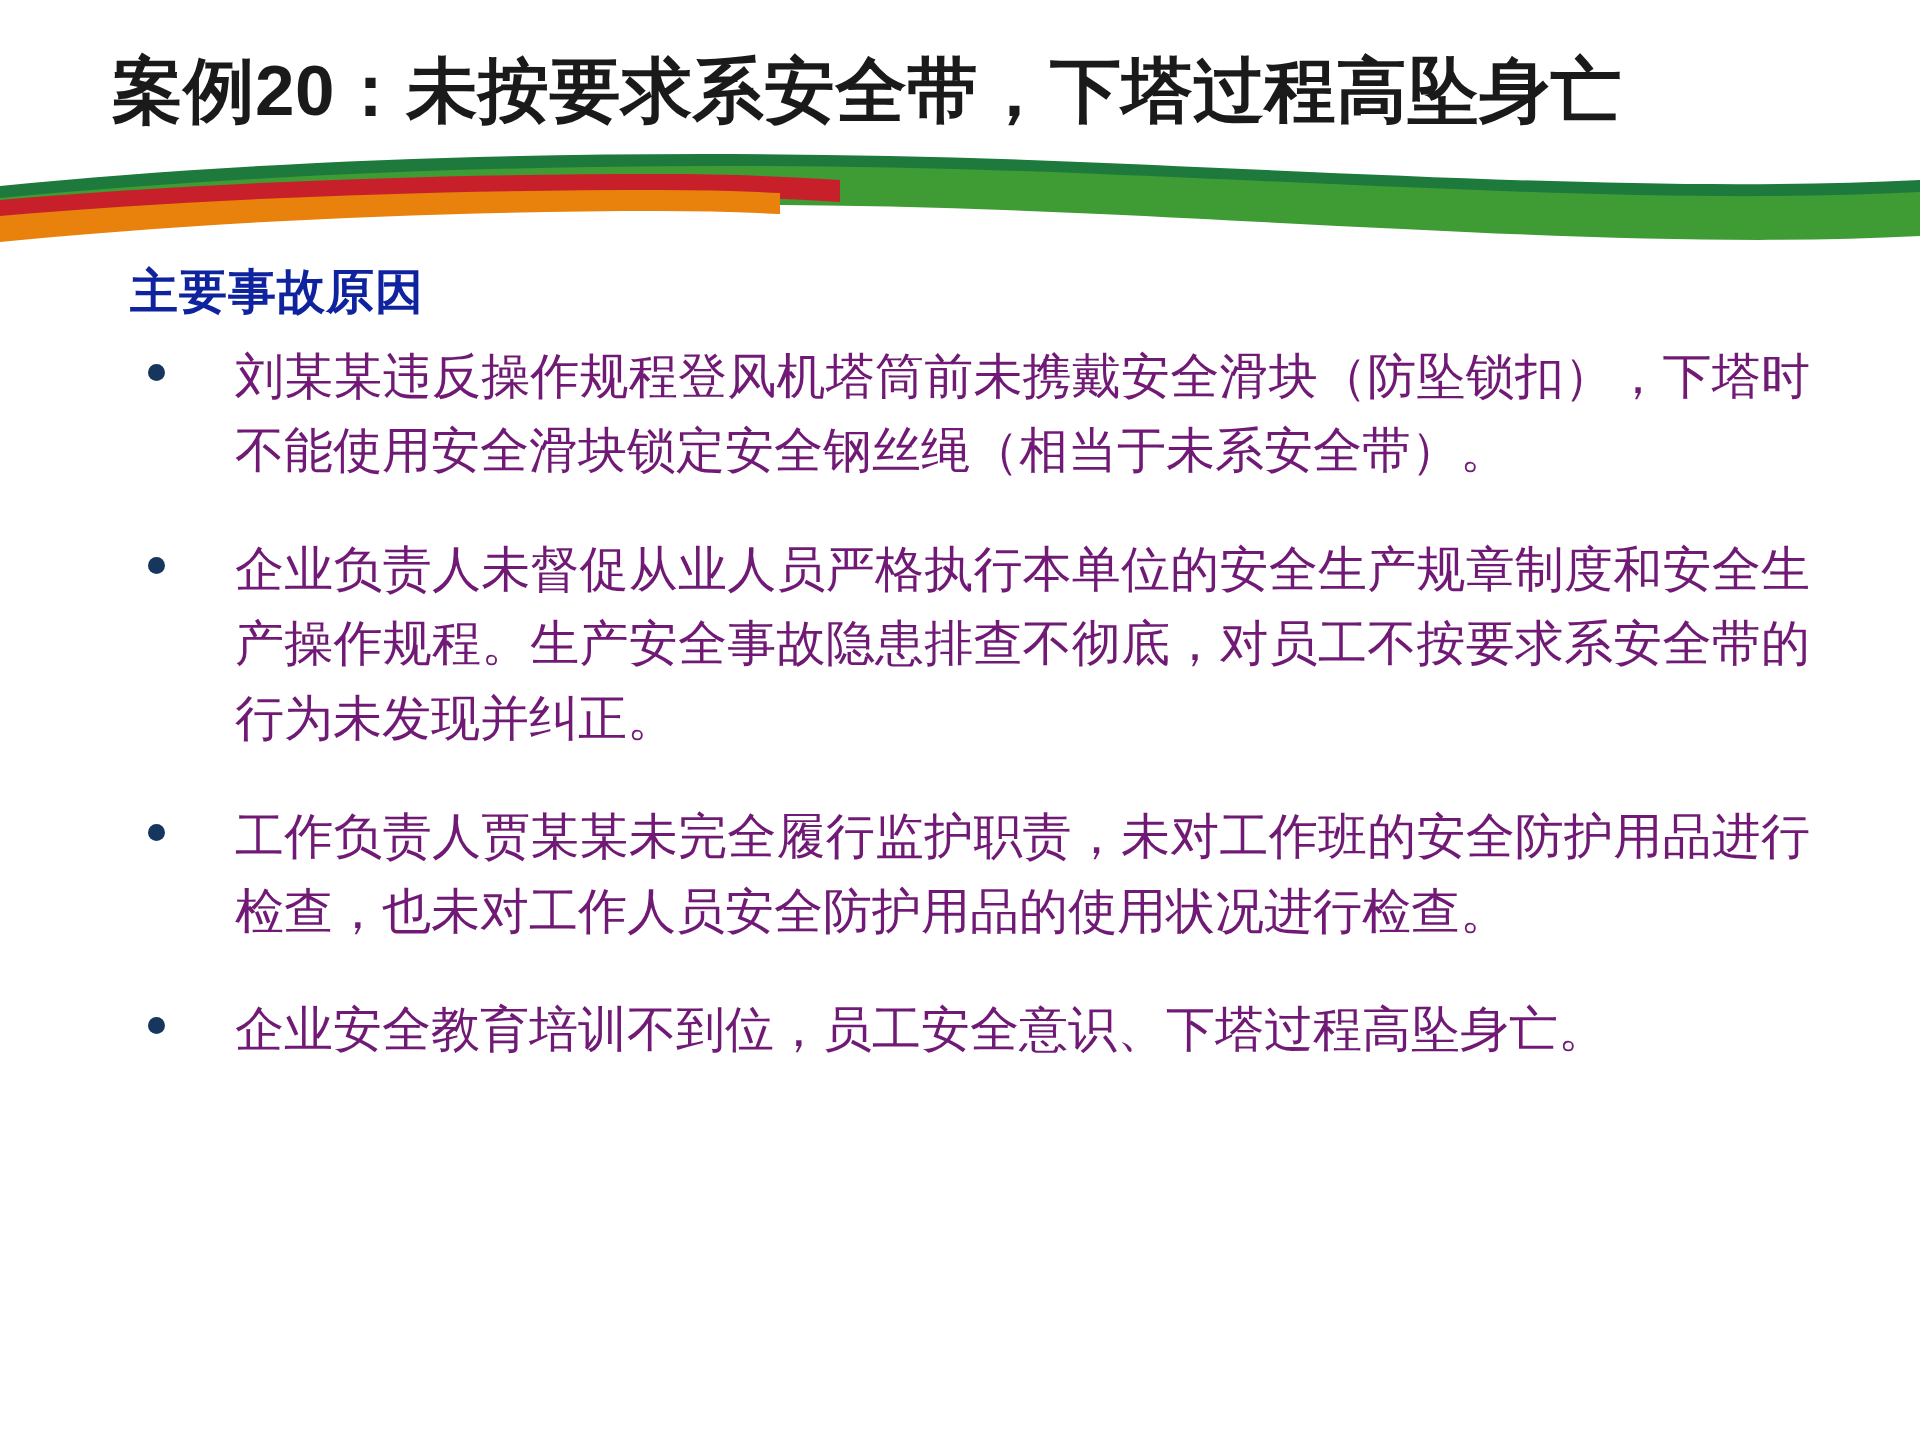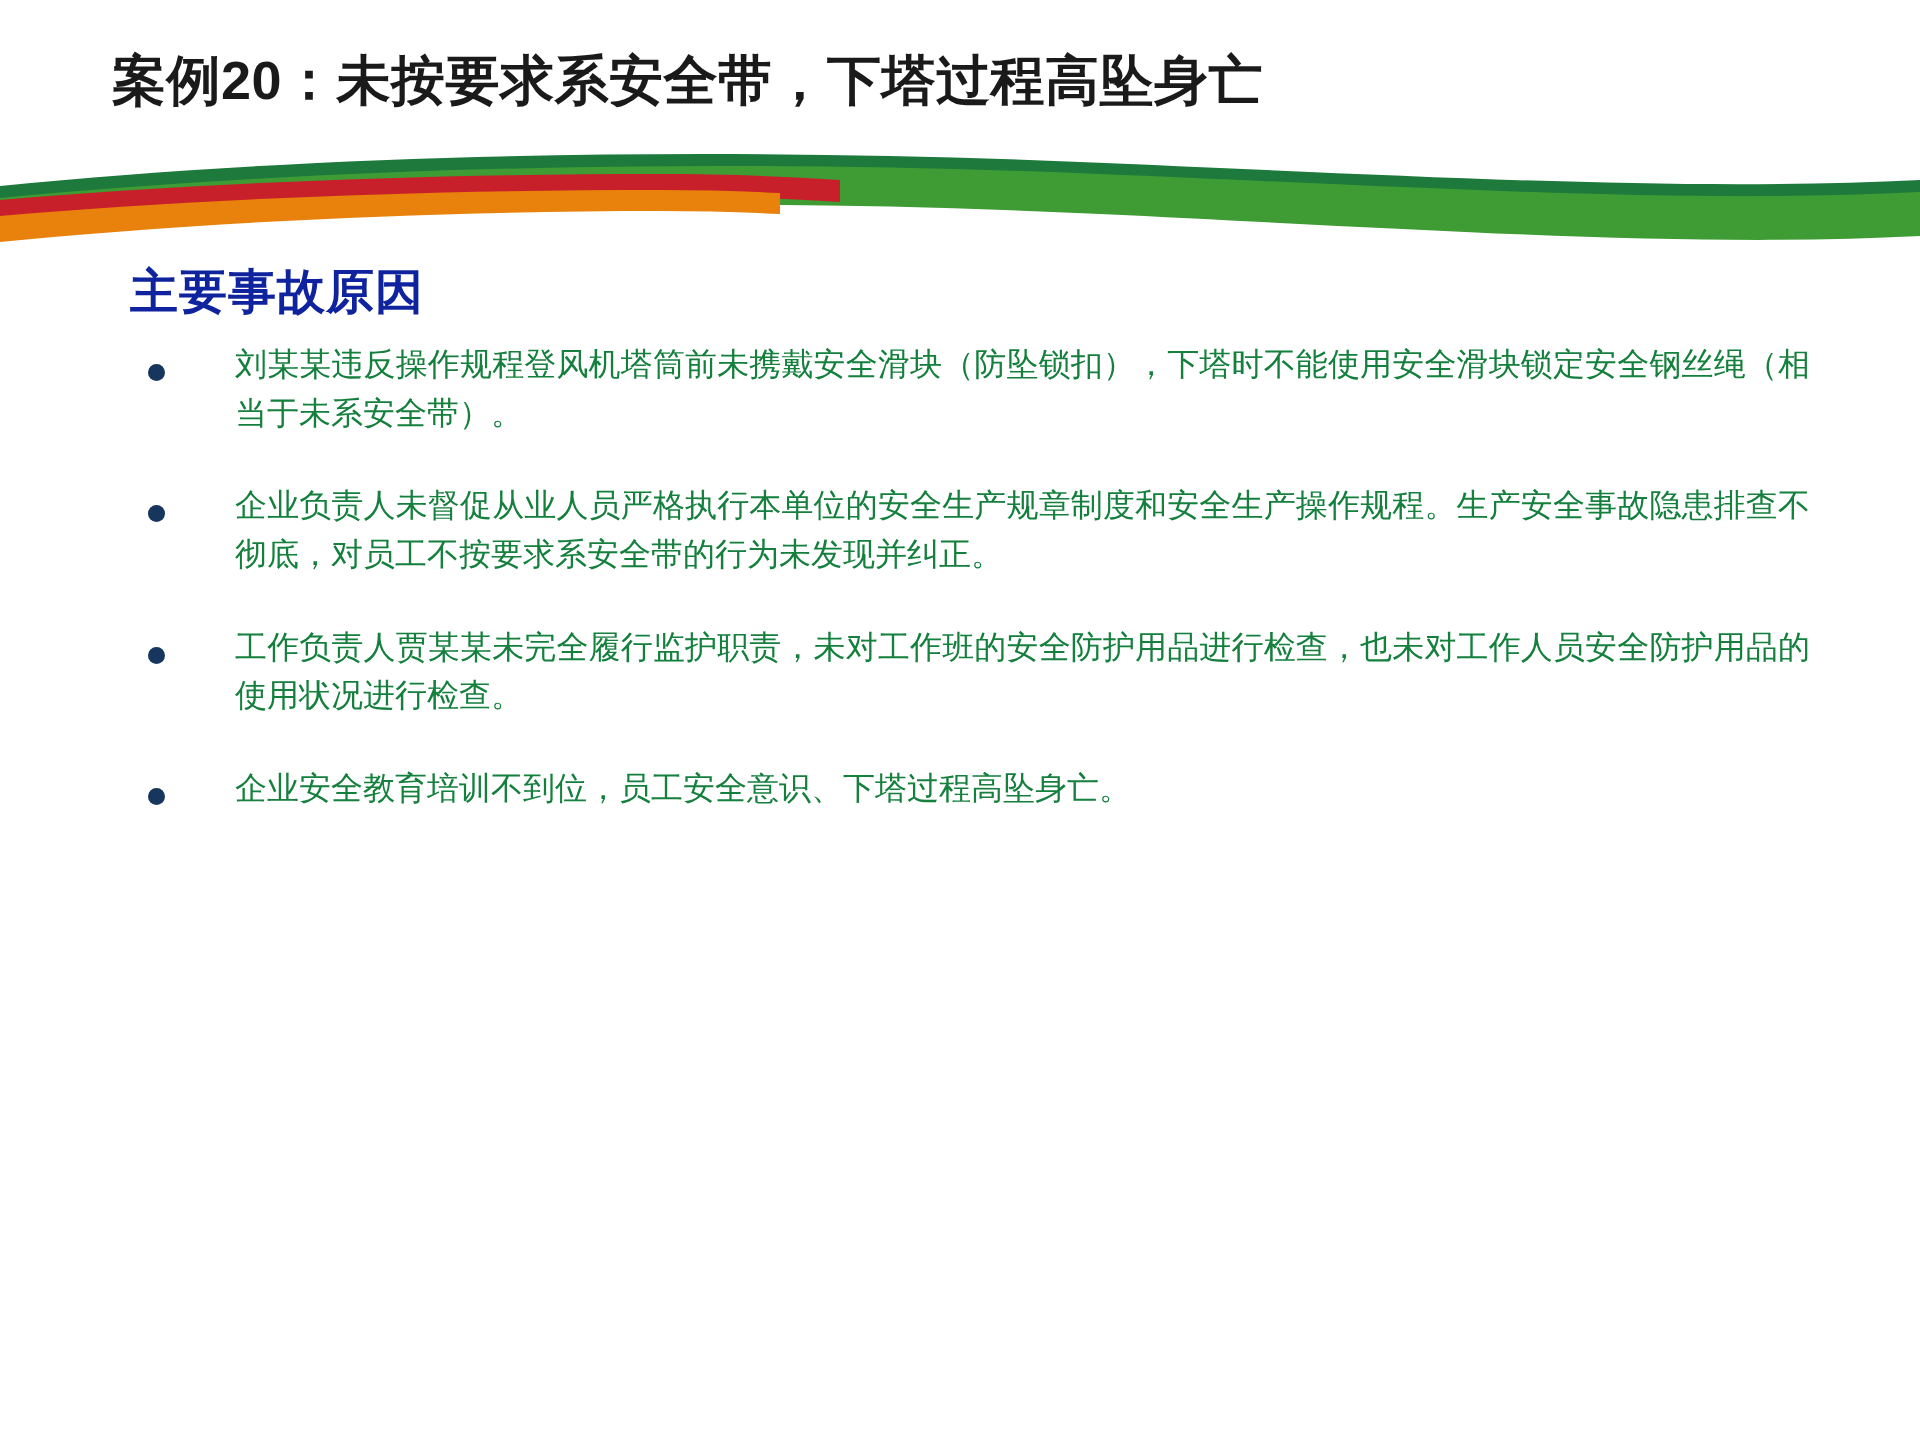--- a/index.html
+++ b/index.html
@@ -22,21 +22,21 @@
   }
 
   
   .slide-title {
     position: absolute;
     left: 112px;
     top: 48px;
     width: 1700px;
     font-family: "Liberation Sans", sans-serif;
     font-weight: bold;
-    font-size: 54px;
+    font-size: 71px;
     line-height: 1.2;
     color: #1a1a1a;
     letter-spacing: 0.5px;
     white-space: nowrap;
   }
 
   
   .band {
     position: absolute;
     left: 0;
@@ -75,23 +75,23 @@
     list-style: none;
     margin: 0;
     padding: 0;
   }
 
   .bullet-item {
     position: relative;
     padding-left: 105px;
     margin-bottom: 44px;
     font-family: "DejaVu Serif", "Liberation Serif", serif;
-    font-size: 32px;
+    font-size: 49px;
     line-height: 1.52;
-    color: #15803d;
+    color: #701a75;
     text-align: justify;
     text-justify: inter-ideograph;
   }
   .bullet-item:last-child { margin-bottom: 0; }
 
   .bullet-item .dot {
     position: absolute;
     left: 18px;
     top: 24px;
     width: 17px;

